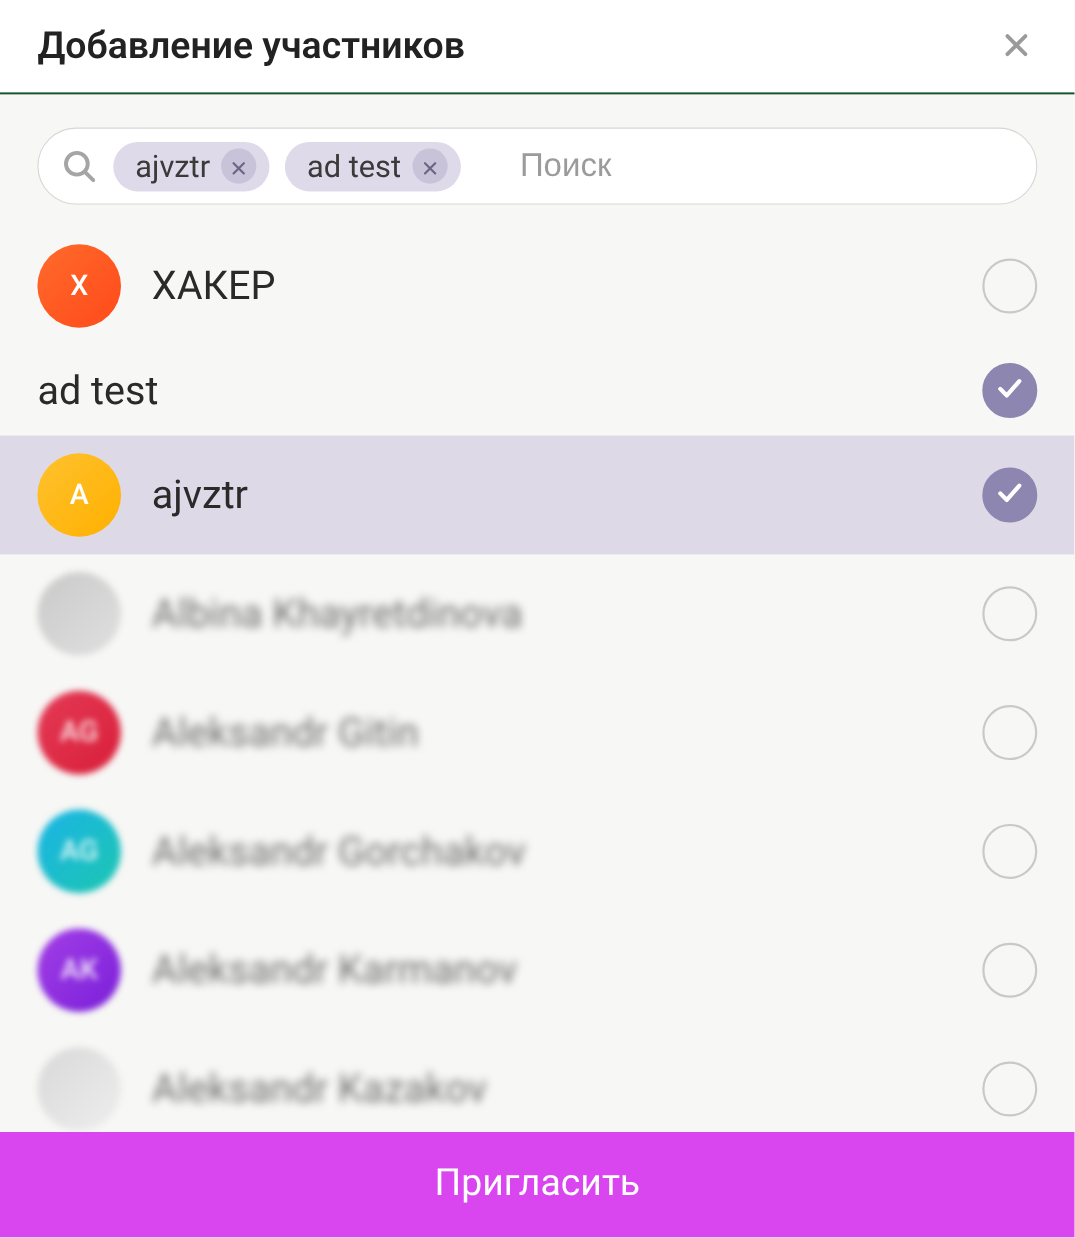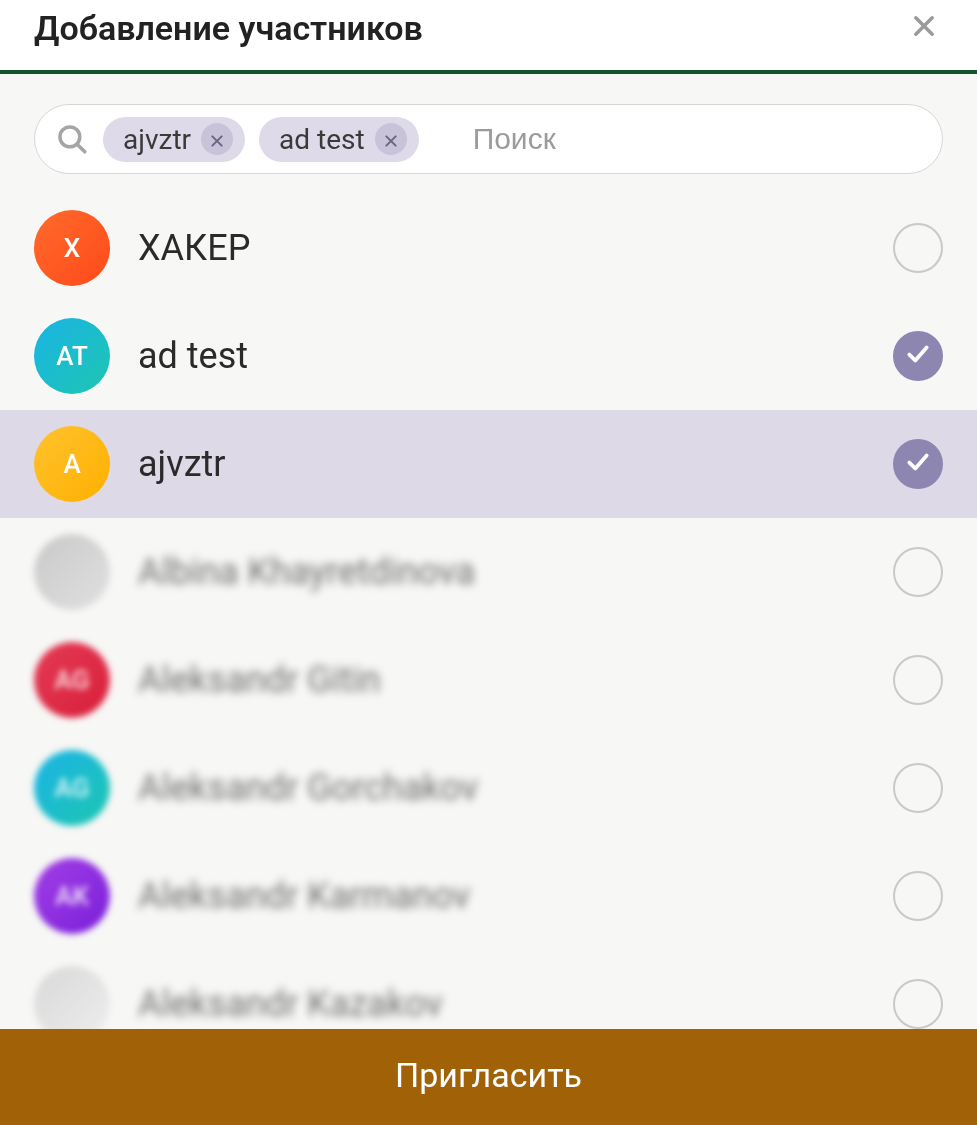--- a/index.html
+++ b/index.html
@@ -1,18 +1,18 @@
 <!DOCTYPE html>
 <html><head>
 <meta charset="utf-8">
 <style>
   * { box-sizing: border-box; margin: 0; padding: 0; }
   html, body { width: 977px; height: 1125px; font-family: -apple-system, BlinkMacSystemFont, "Segoe UI", Roboto, Helvetica, Arial, sans-serif; background: #fff; overflow: hidden; }
   .modal { width: 100%; height: 100%; display: flex; flex-direction: column; background: #fff; }
-  .header { display: flex; align-items: center; justify-content: space-between; padding: 8px 34px 22px 34px; border-bottom: 4px solid #14532d; }
+  .header { display: flex; align-items: flex-end; justify-content: space-between; padding: 22px 34px 22px 34px; border-bottom: 2px solid #14532d; }
   .title { font-size: 34px; font-weight: 600; color: #222; }
   .close-btn { width: 38px; height: 38px; display: flex; align-items: center; justify-content: center; cursor: pointer; color: #9a9a9a; }
   .close-btn svg { width: 28px; height: 28px; }
 
   .body { flex: 1; background: #f7f7f5; display: flex; flex-direction: column; position: relative; overflow: hidden; }
 
   .search-wrap { padding: 30px 34px 20px 34px; }
   .search-box { display: flex; align-items: center; background: #fff; border: 1px solid #d7d7d5; border-radius: 999px; padding: 10px 20px; gap: 14px; min-height: 70px; }
   .search-icon { color: #a5a5a5; flex: 0 0 auto; display: flex; }
   .search-icon svg { width: 34px; height: 34px; }
@@ -37,21 +37,21 @@
   .grad-orange { background: linear-gradient(135deg, #ff6a2b 0%, #ff4a1a 100%); }
   .grad-teal   { background: linear-gradient(135deg, #1ab4e6 0%, #1dc6b0 100%); }
   .grad-yellow { background: linear-gradient(135deg, #ffc22e 0%, #ffb000 100%); }
   .grad-photo  { background: linear-gradient(135deg, #c9c9c9, #e0e0e0); filter: blur(3px); }
   .grad-red    { background: linear-gradient(135deg, #e43a55 0%, #d91f3a 100%); filter: blur(3px); }
   .grad-teal2  { background: linear-gradient(135deg, #1ab4e6 0%, #1dc6b0 100%); filter: blur(3px); }
   .grad-purple { background: linear-gradient(135deg, #a23ee6 0%, #7a1fd9 100%); filter: blur(3px); }
   .grad-photo2 { background: linear-gradient(135deg, #d8d8d8, #eee); filter: blur(3px); }
   .avatar.blurtext { color: rgba(255,255,255,0.85); }
 
-  .footer { background: #a16207; color: #fff; text-align: center; padding: 26px 0 30px 0; font-size: 34px; cursor: pointer; }
+  .footer { background: #d946ef; color: #fff; text-align: center; padding: 26px 0 30px 0; font-size: 34px; cursor: pointer; }
 </style>
 </head>
 <body>
 
 <div class="modal">
 
   <div class="header">
     <div class="title">Добавление участников</div>
     <div class="close-btn">
       <span>
@@ -101,21 +101,20 @@
       </div>
     </div>
 
     <div class="list" id="contact-list">
         <div class="row">
           <div class="avatar grad-orange">Х</div>
           <div class="name">ХАКЕР</div>
           <div class="check"></div>
         </div>
         <div class="row">
-          <div class="avatar grad-teal">AT</div>
           <div class="name">ad test</div>
           <div class="check checked">
             <span><svg viewBox="0 0 24 24" fill="none" stroke="currentColor" stroke-width="3.5" stroke-linecap="round" stroke-linejoin="round">
                 <polyline points="4 12.5 9.5 18 20 6"></polyline>
               </svg></span>
           </div>
         </div>
         <div class="row highlight">
           <div class="avatar grad-yellow">A</div>
           <div class="name">ajvztr</div>

